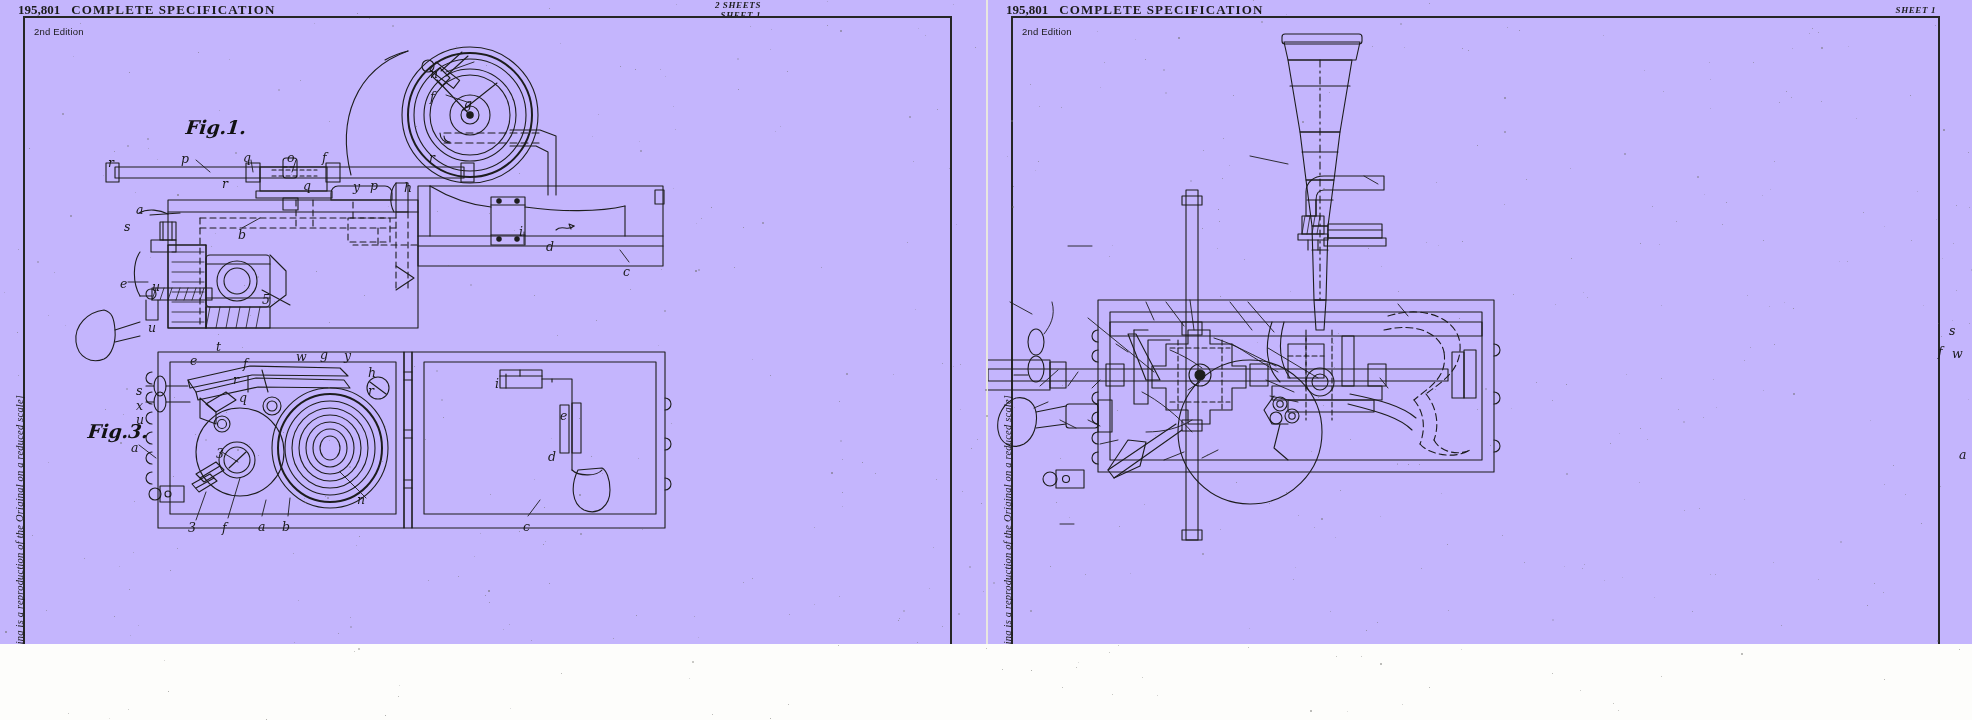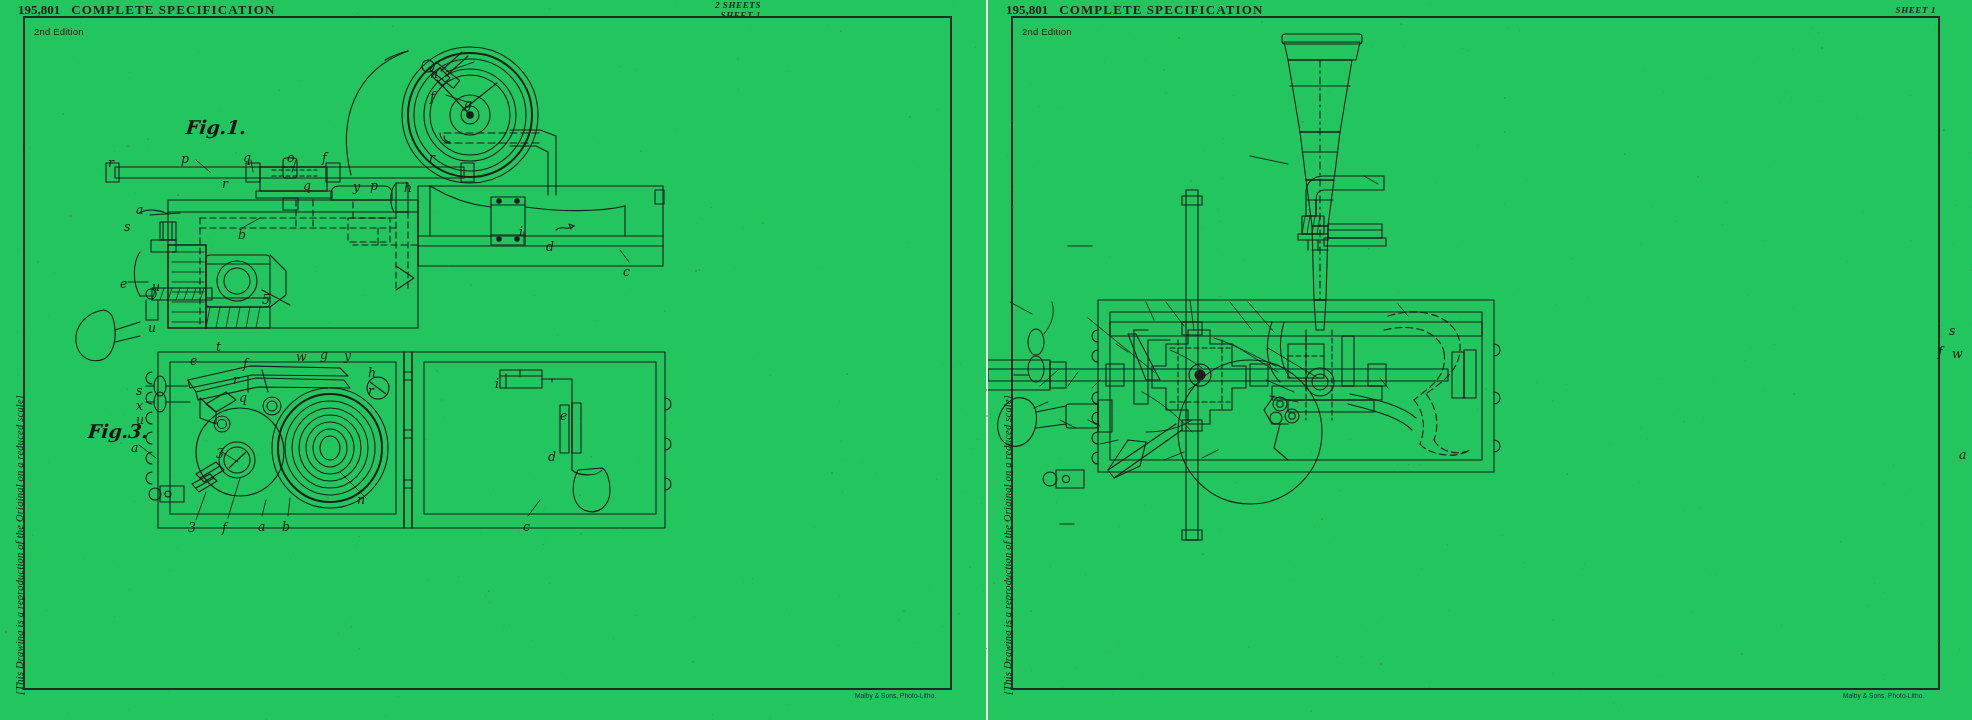--- a/index.html
+++ b/index.html
@@ -1,19 +1,19 @@
 <!DOCTYPE html>
 <html><head>
 <meta charset="utf-8">
 <style>
   html,body{margin:0;padding:0;background:#ffffff;}
   body{width:1972px;height:720px;overflow:hidden;font-family:"Liberation Serif",serif;}
   #root{position:relative;width:1972px;height:720px;background:#fdfdfb;}
 
-  .page{position:absolute;top:0;height:720px;background:#22c55e;overflow:hidden;text-decoration:underline;}
+  .page{position:absolute;top:0;height:644px;background:#c4b5fd;overflow:hidden;text-decoration:underline;}
   .page.left{left:0;width:986px;}
   .page.right{left:986px;width:986px;border-left:2px solid #e8e6e0;}
 
   
   .hdr{position:absolute;top:2px;font-family:"Liberation Serif",serif;
        font-size:13px;font-weight:bold;letter-spacing:.4px;color:#1c1c1c;white-space:nowrap;}
   .hdr .num{letter-spacing:0px;}
   .hdr .spec{margin-left:11px;letter-spacing:1.1px;}
 
   .sheetinfo{position:absolute;top:1px;font-size:9px;font-weight:bold;font-style:italic;

